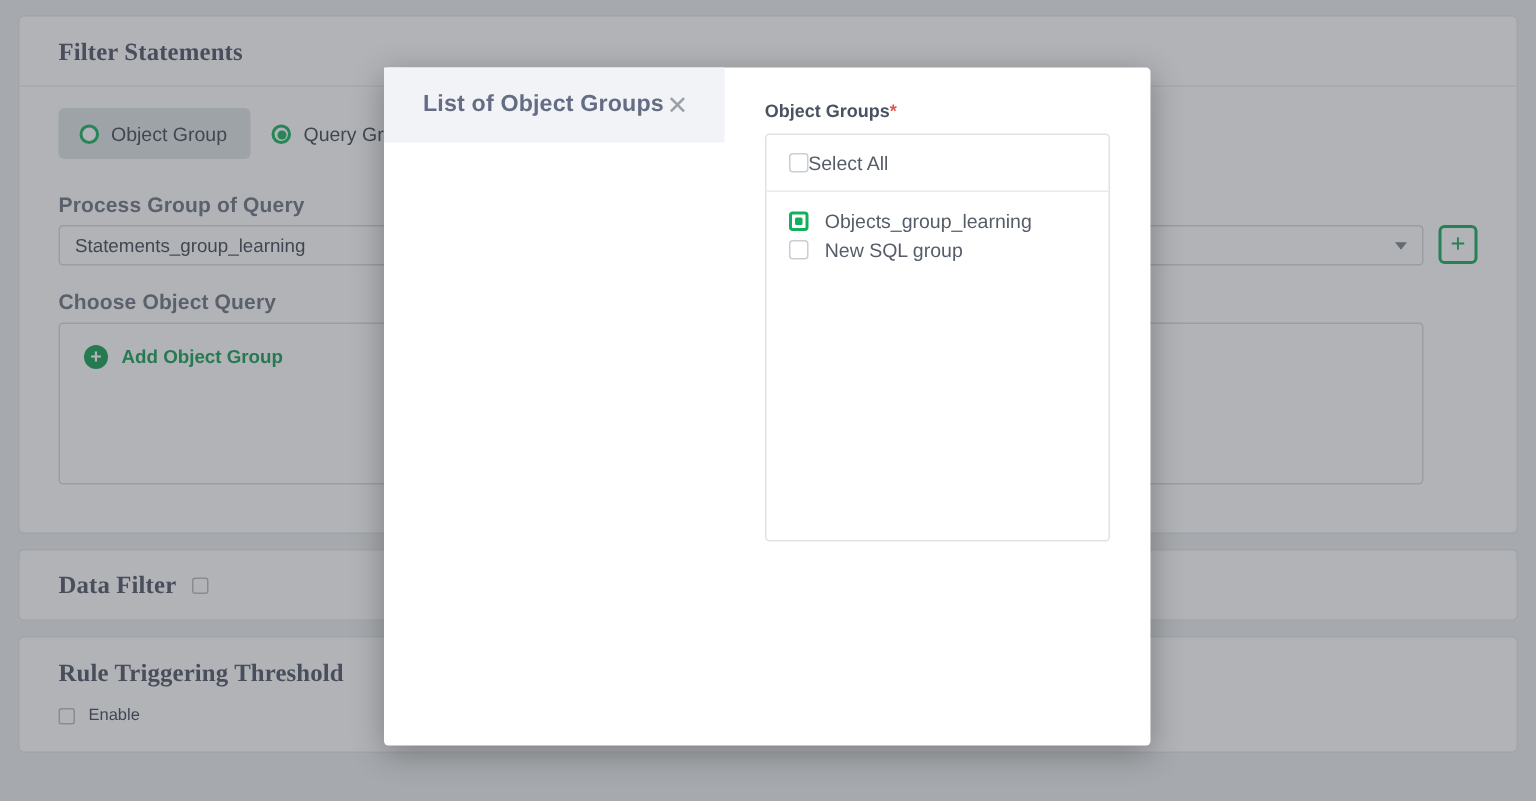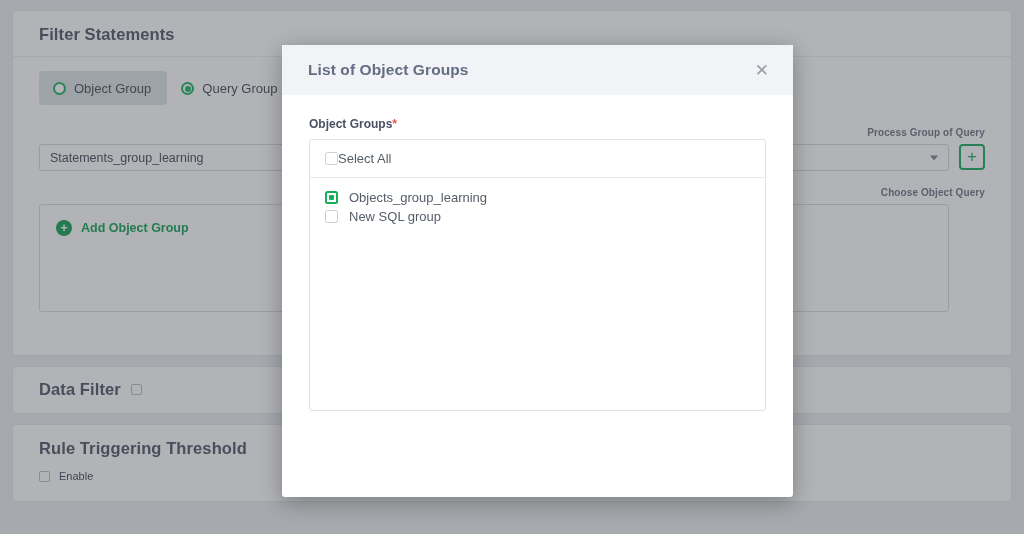--- a/index.html
+++ b/index.html
@@ -27,20 +27,21 @@
   .card {
     background: #ffffff;
     border-radius: 4px;
     margin: 10px 12px;
     border: 1px solid #e3e6e8;
   }
 
   .card-header {
     padding: 14px 26px 12px 26px;
     border-bottom: 1px solid #eceef0;
+    font-family: Liberation Serif, serif;
   }
 
   .card-title {
     font-size: 16.5px;
     font-weight: bold;
     color: #4a5162;
     letter-spacing: .1px;
   }
 
   .card-body {
@@ -79,26 +80,25 @@
   }
   .radio-dot.checked::after {
     content: "";
     position: absolute;
     inset: 1.5px;
     border-radius: 50%;
     background: #13b05c;
   }
 
   .field-label {
-    font-size: 10px;
+    font-size: 14px;
     color: #6b7280;
     font-weight: bold;
     margin-bottom: 6px;
     letter-spacing: .1px;
-    text-align: right;
   }
 
   .row-inline {
     display: flex;
     align-items: flex-start;
     gap: 10px;
   }
 
   .select-box {
     flex: 1 1 auto;
@@ -196,30 +196,30 @@
   #overlay {
     position: absolute;
     inset: 0;
     background: rgba(70, 74, 80, 0.42);
     z-index: 50;
   }
 
   
   #modal {
     position: absolute;
-    left: 282px;
+    left: 256px;
     top: 45px;
     width: 511px;
     height: 452px;
     background: #ffffff;
     border-radius: 3px;
     box-shadow: 0 5px 22px rgba(0,0,0,.30);
     z-index: 100;
     display: flex;
-    flex-direction: column;
+    flex-direction: row;
   }
 
   .modal-header {
     height: 50px;
     background: #f1f3f6;
     display: flex;
     align-items: center;
     padding: 0 22px 0 26px;
     flex: 0 0 auto;
   }

